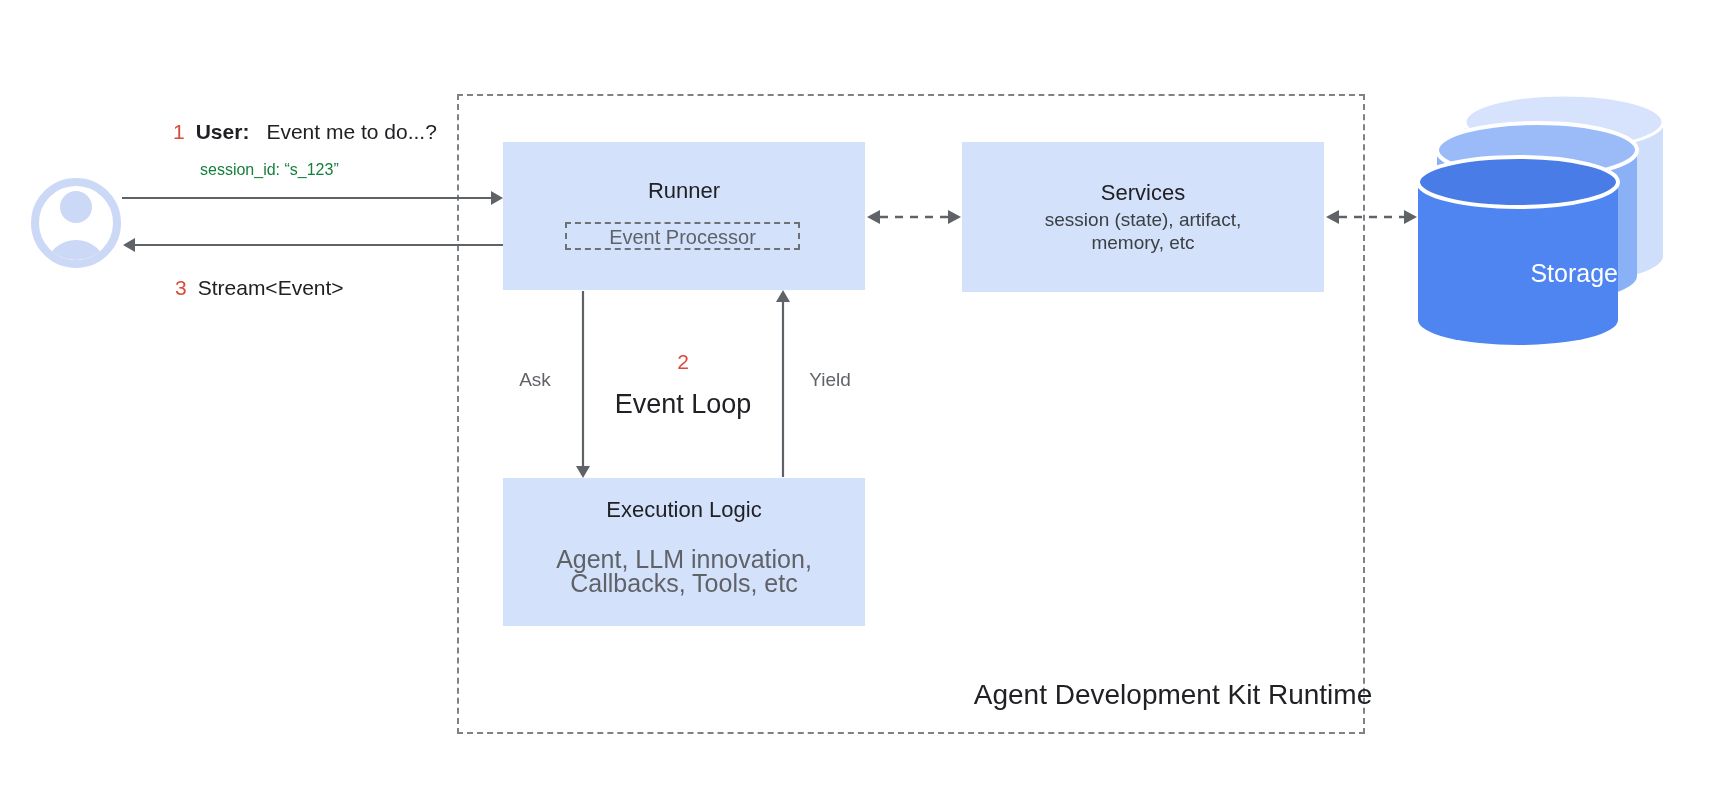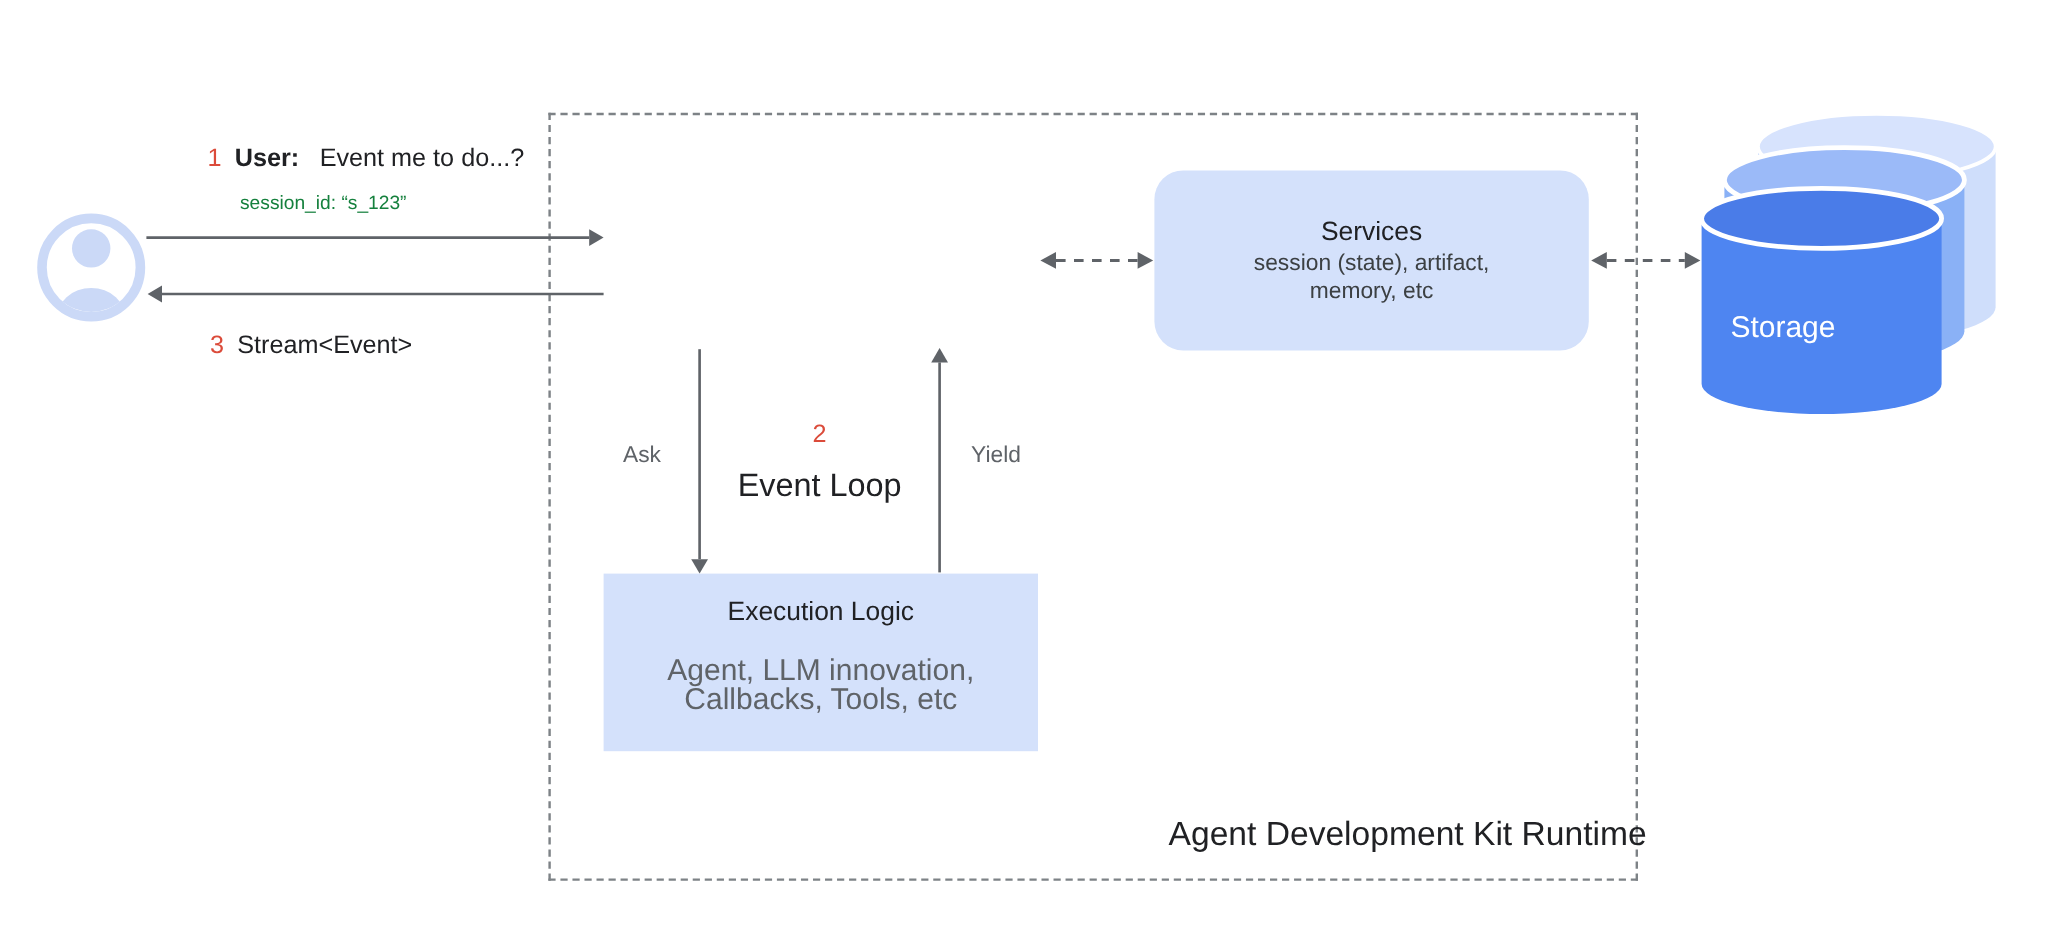--- a/index.html
+++ b/index.html
@@ -15,21 +15,21 @@
   .abs{position:absolute;}
 
   
   .runtime-frame{left:457px;top:94px;width:904px;height:636px;
     border:2px dashed var(--c-dash_border,#7d8286);}
 
   
   .box{background:var(--c-box_fill,#d4e1fb);}
   .runner-box{left:503px;top:142px;width:362px;height:148px;}
   .services-box{left:962px;top:142px;width:362px;height:150px;
-    display:flex;flex-direction:column;align-items:center;box-sizing:border-box;padding-top:36px;border-radius:24px;}
+    display:flex;flex-direction:column;align-items:center;box-sizing:border-box;padding-top:36px;}
   .execution-box{left:503px;top:478px;width:362px;height:148px;
     display:flex;flex-direction:column;align-items:center;box-sizing:border-box;padding-top:17px;}
 
   .box-title{font-size:22px;line-height:30px;text-align:center;color:var(--c-text_dark,#202124);}
   .runner-title{left:0;top:34px;width:100%;}
   .exec-title{margin-bottom:22px;}
   .sub-dark{font-size:19px;line-height:23px;text-align:center;color:#3c4043;}
   .sub-gray{font-size:25px;line-height:24px;text-align:left;color:var(--c-text_gray,#5f6368);}
 
   .processor-box{left:62px;top:80px;width:235px;height:28px;box-sizing:border-box;
@@ -51,22 +51,22 @@
   .yield-label{left:785px;top:368px;width:90px;text-align:center;
     font-size:19px;line-height:24px;color:var(--c-text_gray,#5f6368);}
   .loop-num{left:653px;top:349px;width:60px;text-align:center;
     font-size:21px;line-height:26px;color:var(--c-accent_red,#db4b3a);}
   .loop-label{left:583px;top:388px;width:200px;text-align:center;
     font-size:27px;line-height:32px;color:var(--c-text_dark,#202124);}
 
   .runtime-label{left:973px;top:678px;width:400px;text-align:center;
     font-size:28px;line-height:34px;color:var(--c-text_dark,#202124);white-space:nowrap;}
 
-  .storage-label{left:1418px;top:258px;width:200px;text-align:left;
-    font-size:25px;line-height:30px;color:var(--c-storage_text,#fff);margin-left:24px;}
+  .storage-label{left:1418px;top:258px;width:200px;text-align:right;
+    font-size:25px;line-height:30px;color:var(--c-storage_text,#fff);}
 
   svg.layer{position:absolute;left:0;top:0;pointer-events:none;}
   .arrow-line{stroke:var(--c-arrow_gray,#5f6368);stroke-width:2.2;fill:none;}
   .arrow-dash{stroke:var(--c-arrow_gray,#5f6368);stroke-width:2.5;fill:none;stroke-dasharray:8 7;}
   .arrow-head{fill:var(--c-arrow_gray,#5f6368);stroke:none;}
   .avatar-ring{fill:none;stroke:var(--c-avatar_blue,#cbd9f7);stroke-width:8;}
   .avatar-fill{fill:var(--c-avatar_blue,#cbd9f7);}
   .cyl-back-body{fill:var(--c-storage_back,#cfdefb);}
   .cyl-back-top{fill:var(--c-storage_back_top,#d7e3fd);stroke:#fff;stroke-width:3;}
   .cyl-mid-body{fill:var(--c-storage_mid,#8ab1f6);}
@@ -74,20 +74,25 @@
   .cyl-front-body{fill:var(--c-storage_front,#4e85f1);}
   .cyl-front-top{fill:var(--c-storage_front_top,#4a7ce8);stroke:#fff;stroke-width:4;}
 </style>
 </head>
 <body>
 
 <div class="canvas">
 
   <div class="abs runtime-frame"></div>
 
+  <div class="abs box runner-box">
+    <div class="abs box-title runner-title">Runner</div>
+    <div class="abs processor-box"></div>
+    <div class="abs processor-label">Event Processor</div>
+  </div>
 
   <div class="abs box services-box">
     <div class="box-title">Services</div>
     <div class="sub-dark">session (state), artifact,</div>
     <div class="sub-dark">memory, etc</div>
   </div>
 
   <div class="abs box execution-box">
     <div class="box-title exec-title">Execution Logic</div>
     <div class="sub-gray">Agent, LLM innovation,</div>

